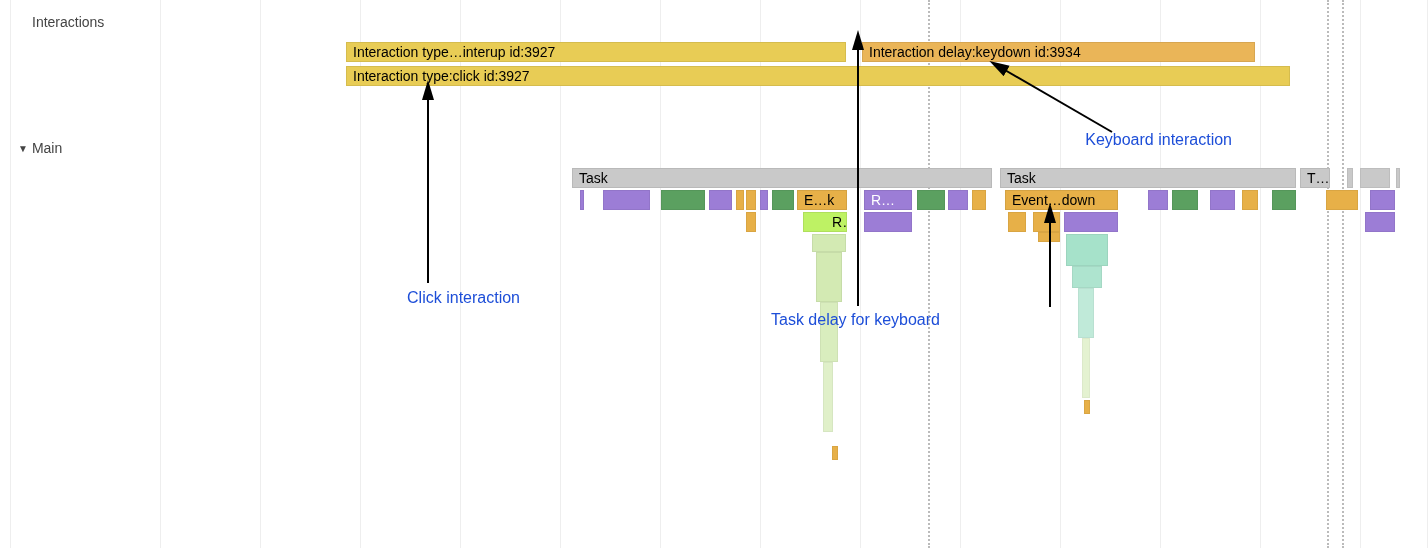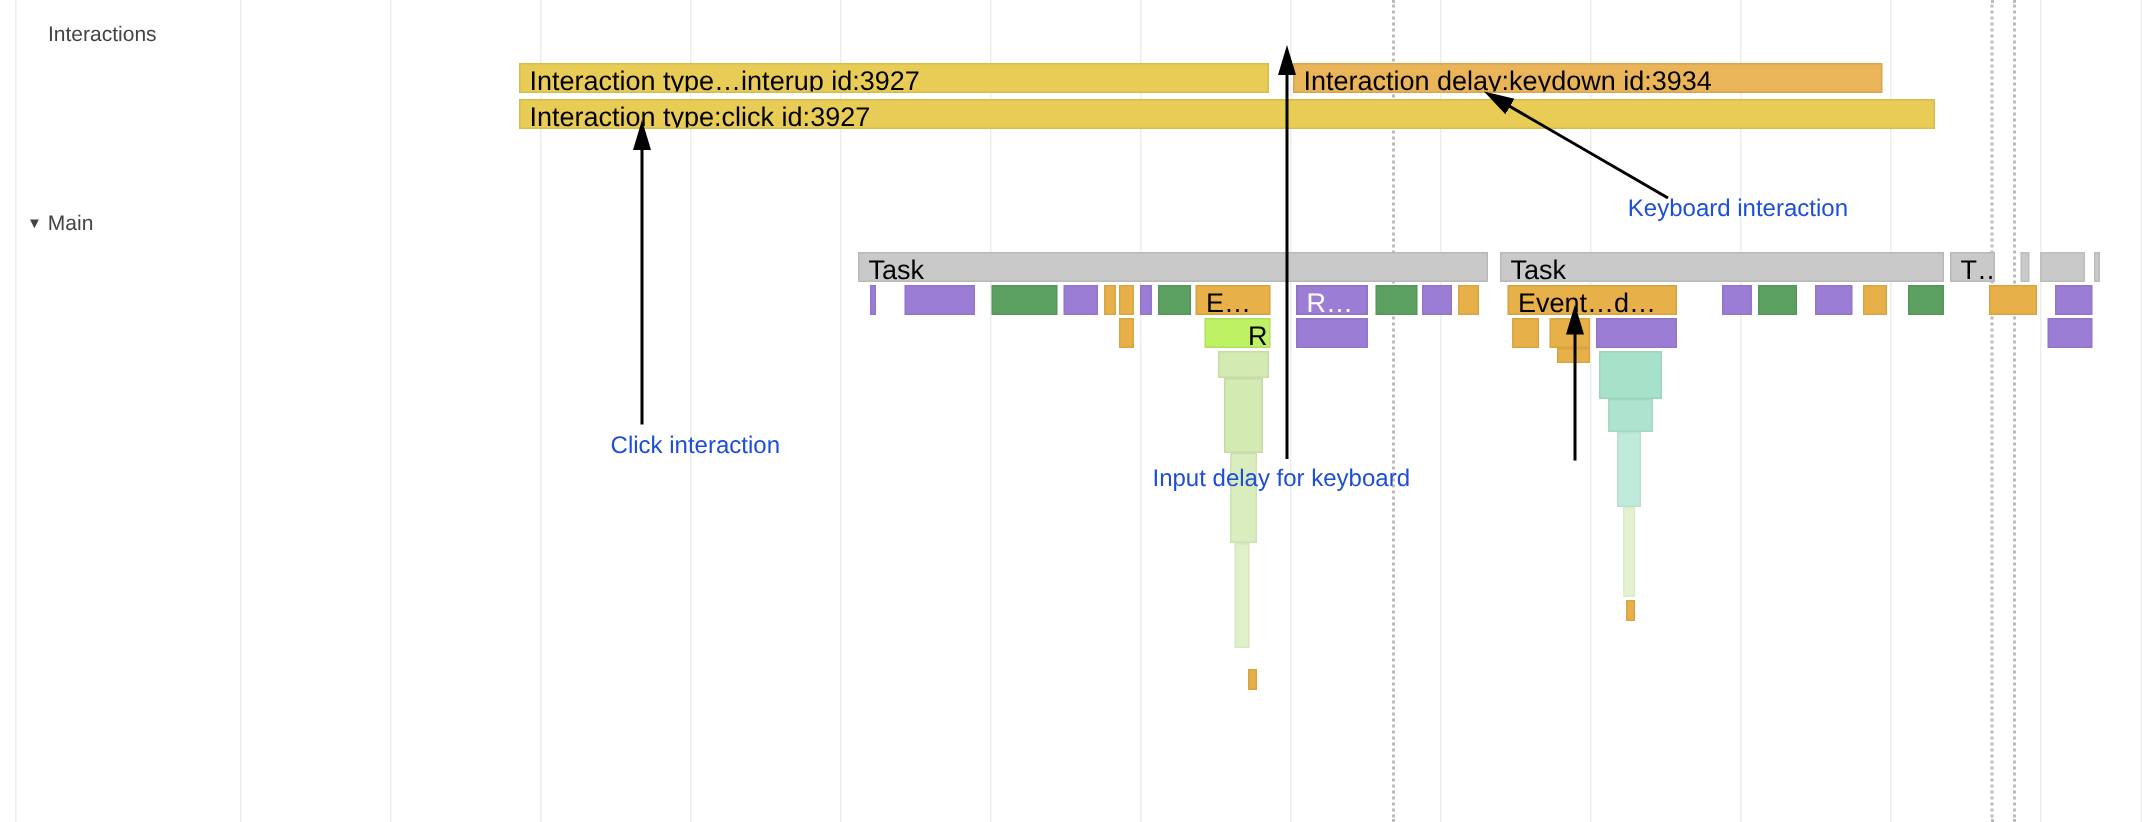--- a/index.html
+++ b/index.html
@@ -31,21 +31,21 @@
   .collapse-tri {
     display: inline-block;
     margin-right: 4px;
     font-size: 10px;
     position: relative;
     top: -1px;
   }
   .bar {
     position: absolute;
     height: 20px;
-    font-size: 18px;
+    font-size: 14px;
     padding: 1px 6px;
     white-space: nowrap;
     overflow: hidden;
     text-overflow: ellipsis;
     border: 1px solid rgba(0,0,0,0.08);
   }
   .block {
     position: absolute;
     height: 20px;
     border: 1px solid rgba(0,0,0,0.06);
@@ -153,21 +153,21 @@
     </marker>
   </defs>
   <line x1="10" y1="195" x2="10" y2="2" stroke="#000" stroke-width="2" marker-end="url(#ah)"></line>
 </svg>
 <div class="annotation" style="left:340px; top:288px; width:180px;">Click interaction</div>
 
 <svg class="arrow" style="left:848px; top:38px;" width="20" height="268">
   <line x1="10" y1="268" x2="10" y2="2" stroke="#000" stroke-width="2" marker-end="url(#ah)"></line>
 </svg>
 <div class="annotation" style="left:660px; top:310px; width:280px;">
-  <span>Input delay for keyboard</span><br>
+  <span>Task delay for keyboard</span><br>
   <br>
 </div>
 
 <svg class="arrow" style="left:1040px; top:211px;" width="20" height="96">
   <line x1="10" y1="96" x2="10" y2="2" stroke="#000" stroke-width="2" marker-end="url(#ah)"></line>
 </svg>
 
 <svg class="arrow" style="left:990px; top:62px;" width="140" height="74">
   <line x1="122" y1="70" x2="8" y2="4" stroke="#000" stroke-width="2" marker-end="url(#ah)"></line>
 </svg>

